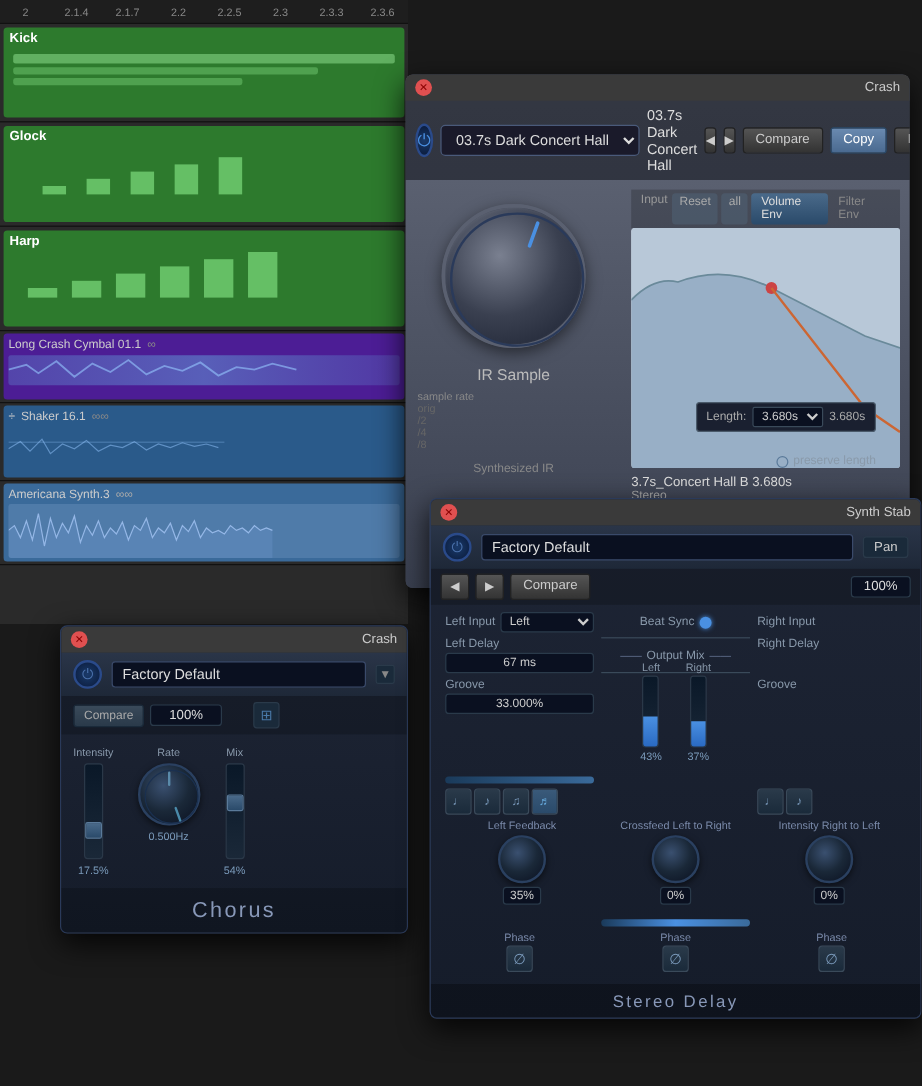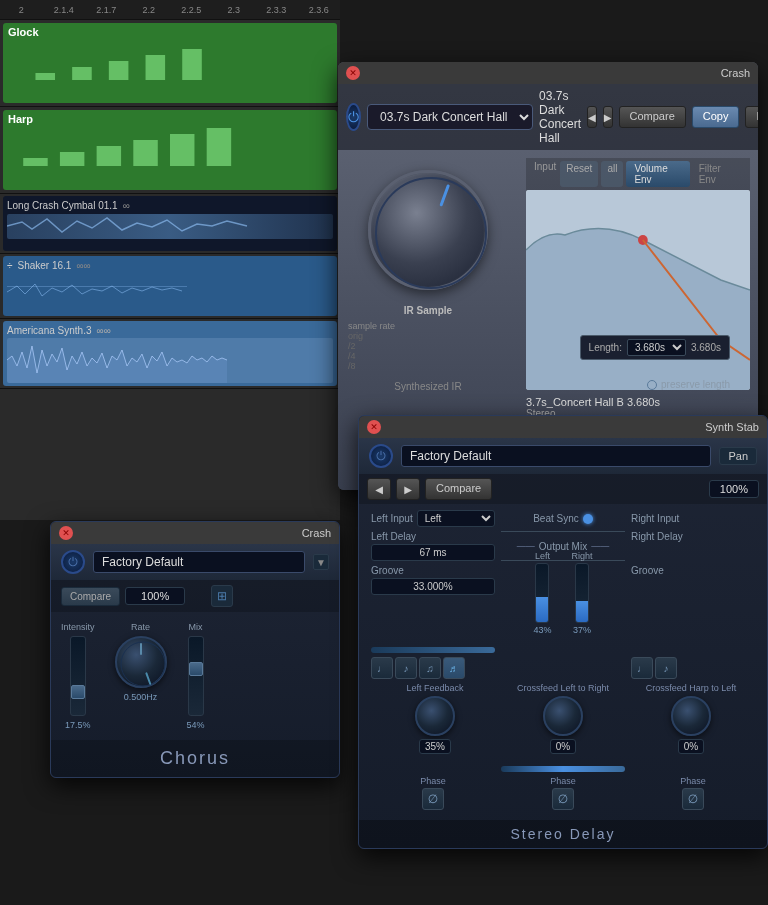--- a/index.html
+++ b/index.html
@@ -48,21 +48,21 @@
     }
 
     .track-label {
       font-size: 11px;
       color: #fff;
       padding: 3px 5px;
       font-weight: bold;
     }
 
     .track-blue {
-      background: #0f172a;
+      background: #4c1d95;
       margin: 2px 3px;
       border-radius: 3px;
       padding: 4px;
     }
 
     .track-light-blue {
       background: #2a5a8a;
       margin: 2px 3px;
       border-radius: 3px;
       padding: 4px;
@@ -183,25 +183,24 @@
       width: 120px; height: 120px;
       border-radius: 50%;
       background: radial-gradient(circle at 40% 35%, #7a8090, #3a4050, #1a2030);
       border: 3px solid #5a6070;
       box-shadow: 0 4px 12px rgba(0,0,0,0.5), inset 0 1px 3px rgba(255,255,255,0.1);
       margin: 10px auto;
       position: relative;
     }
 
     .sd-ir-label {
-      font-size: 10px;
+      font-size: 13px;
       color: #bbb;
       text-align: left;
       margin-top: 5px;
-      font-weight: bold;
     }
 
     .sd-sample-rate {
       font-size: 9px;
       color: #888;
       text-align: left;
       width: 100%;
       margin-top: 5px;
     }
 
@@ -442,20 +441,30 @@
     <div class="ruler-mark">2</div>
     <div class="ruler-mark">2.1.4</div>
     <div class="ruler-mark">2.1.7</div>
     <div class="ruler-mark">2.2</div>
     <div class="ruler-mark">2.2.5</div>
     <div class="ruler-mark">2.3</div>
     <div class="ruler-mark">2.3.3</div>
     <div class="ruler-mark">2.3.6</div>
   </div>
 
+  <div class="track">
+    <div class="track-green" style="height:75px;">
+      <div class="track-label">Kick</div>
+      <div style="padding:4px 8px;">
+        <div style="height:8px;background:rgba(150,230,150,0.5);border-radius:2px;margin-bottom:3px;"></div>
+        <div style="height:6px;background:rgba(130,220,130,0.4);border-radius:2px;margin-bottom:3px;width:80%;"></div>
+        <div style="height:6px;background:rgba(130,220,130,0.4);border-radius:2px;width:60%;"></div>
+      </div>
+    </div>
+  </div>
 
   <div class="track">
     <div class="track-green" style="height:80px;">
       <div class="track-label">Glock</div>
       <div style="position:relative;height:45px;padding:0 8px;">
         <svg width="100%" height="40" viewBox="0 0 260 40" preserveAspectRatio="none">
           <rect x="20" y="32" width="16" height="7" fill="#7ddd7d" opacity="0.7"></rect>
           <rect x="50" y="26" width="16" height="13" fill="#7ddd7d" opacity="0.7"></rect>
           <rect x="80" y="20" width="16" height="19" fill="#7ddd7d" opacity="0.7"></rect>
           <rect x="110" y="14" width="16" height="25" fill="#7ddd7d" opacity="0.7"></rect>
@@ -780,21 +789,21 @@
         <span style="font-size:9px;color:#7a8aaa;text-align:center;">Left Feedback</span>
         <div style="width:40px;height:40px;border-radius:50%;background:radial-gradient(circle at 40% 35%,#3a5070,#1a2838,#0a1020);border:2px solid #2a4060;box-shadow:0 2px 6px rgba(0,0,0,0.6);"></div>
         <div style="background:#0a1020;border:1px solid #2a3a4a;border-radius:3px;color:#ccc;font-size:10px;padding:1px 5px;text-align:center;">35%</div>
       </div>
       <div style="display:flex;flex-direction:column;align-items:center;gap:3px;">
         <span style="font-size:9px;color:#7a8aaa;text-align:center;">Crossfeed Left to Right</span>
         <div style="width:40px;height:40px;border-radius:50%;background:radial-gradient(circle at 40% 35%,#3a5070,#1a2838,#0a1020);border:2px solid #2a4060;box-shadow:0 2px 6px rgba(0,0,0,0.6);"></div>
         <div style="background:#0a1020;border:1px solid #2a3a4a;border-radius:3px;color:#ccc;font-size:10px;padding:1px 5px;text-align:center;">0%</div>
       </div>
       <div style="display:flex;flex-direction:column;align-items:center;gap:3px;">
-        <span style="font-size:9px;color:#7a8aaa;text-align:center;">Crossfeed Harp to Left</span>
+        <span style="font-size:9px;color:#7a8aaa;text-align:center;">Intensity Right to Left</span>
         <div style="width:40px;height:40px;border-radius:50%;background:radial-gradient(circle at 40% 35%,#3a5070,#1a2838,#0a1020);border:2px solid #2a4060;box-shadow:0 2px 6px rgba(0,0,0,0.6);"></div>
         <div style="background:#0a1020;border:1px solid #2a3a4a;border-radius:3px;color:#ccc;font-size:10px;padding:1px 5px;text-align:center;">0%</div>
       </div>
     </div>
 
     <div style="display:grid;grid-template-columns:1fr 1fr 1fr;gap:6px;margin-bottom:4px;">
       <div></div>
       <div></div>
     </div>
 

